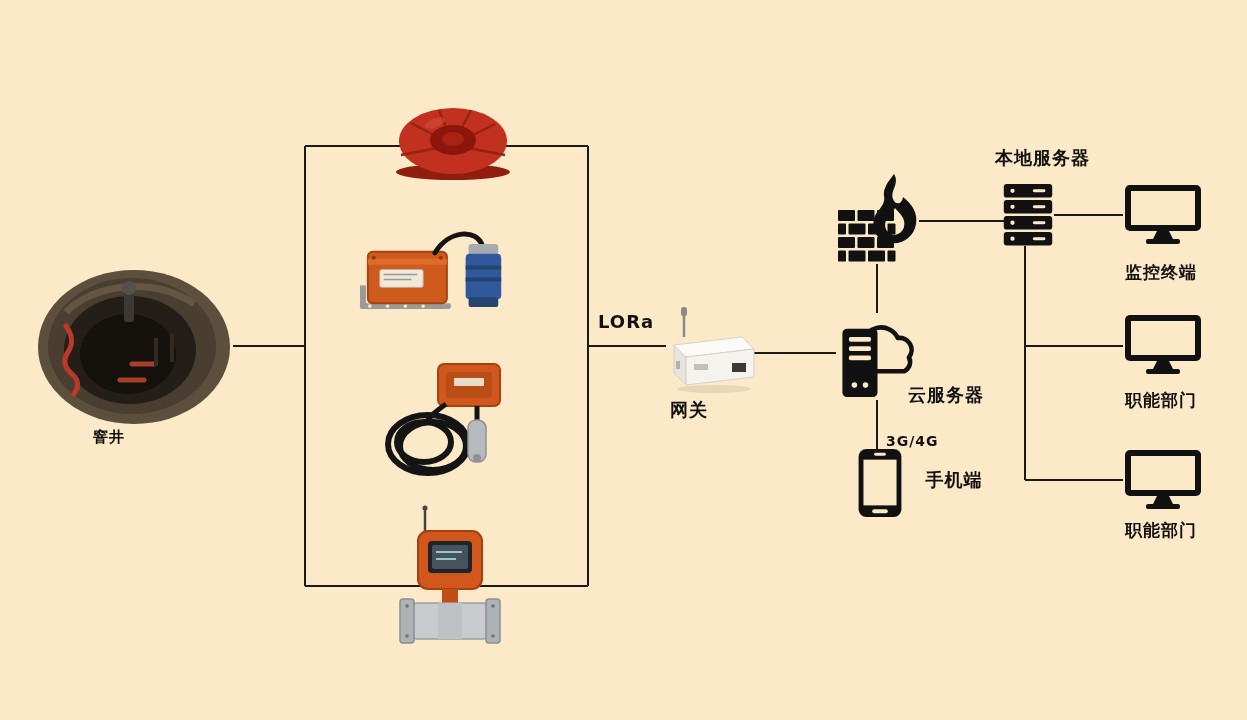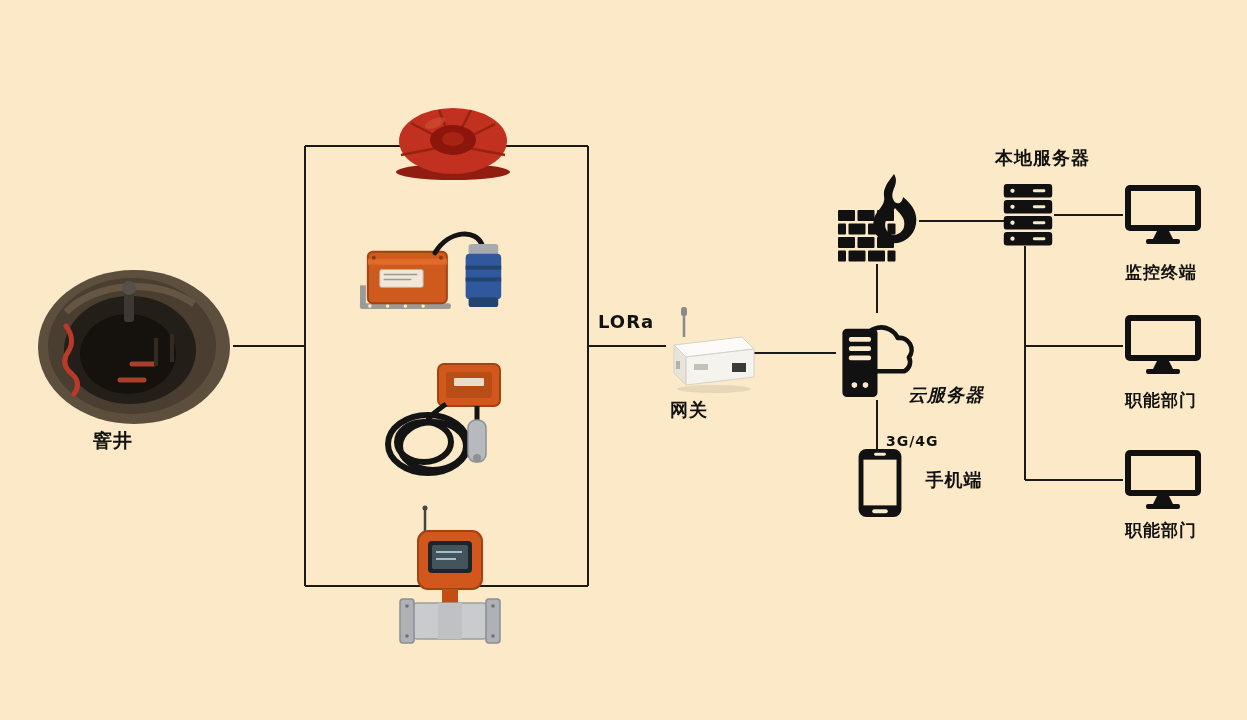--- a/index.html
+++ b/index.html
@@ -44,21 +44,21 @@
       <ellipse cx="94" cy="82" rx="66" ry="54" fill="#241e18"></ellipse>
       <ellipse cx="92" cy="86" rx="48" ry="40" fill="#15110d"></ellipse>
       <rect x="88" y="20" width="10" height="34" rx="3" fill="#3d3833"></rect>
       <circle cx="93" cy="20" r="7" fill="#55504a"></circle>
       <path d="M30 58 q10 14 2 26 q-8 12 4 22 q10 9 2 20" stroke="#b93a28" stroke-width="5" fill="none" stroke-linecap="round"></path>
       <path d="M96 96 h22 M84 112 h24" stroke="#a8402c" stroke-width="5" stroke-linecap="round"></path>
       <path d="M118 70 v30 M134 66 v30" stroke="#2e2username" stroke-width="0"></path>
       <path d="M120 70 v28 M136 66 v28" stroke="#332b22" stroke-width="4"></path>
     </svg>
   </div>
-  <div class="lbl" style="left:93px; top:428px; width:80px; font-size:19px;">窨井</div>
+  <div class="lbl" style="left:93px; top:428px; width:80px; font-size:15px;">窨井</div>
 
   <div class="node" style="left:393px; top:103px;">
     <svg width="120" height="80" viewBox="0 0 120 80">
       <ellipse cx="60" cy="69" rx="57" ry="8" fill="#911d10"></ellipse>
       <ellipse cx="60" cy="38" rx="54" ry="33" fill="#c2301f"></ellipse>
       <path d="M60 42 L8 52 M60 42 L18 20 M60 42 L46 7 M60 42 L78 7 M60 42 L102 21 M60 42 L112 52" stroke="#97220f" stroke-width="2.5"></path>
       <ellipse cx="60" cy="37" rx="23" ry="15" fill="#8c160c"></ellipse>
       <ellipse cx="60" cy="36" rx="11" ry="7" fill="#a92315"></ellipse>
       <ellipse cx="42" cy="20" rx="11" ry="4.5" fill="#d85a42" opacity="0.45" transform="rotate(-22 42 20)"></ellipse>
     </svg>
@@ -143,21 +143,21 @@
     <svg width="85" height="92" viewBox="0 0 92 95">
       <path d="M34 64 A15 15 0 0 1 30 35 A20 20 0 0 1 68 28 A13 13 0 0 1 80 49 A11 11 0 0 1 75 64 Z" fill="#fbe9c7" stroke="#111" stroke-width="5" stroke-linejoin="round"></path>
       <rect x="8" y="18" width="38" height="74" rx="5" fill="#111"></rect>
       <rect x="15" y="27" width="24" height="5" rx="2" fill="#fbe9c7"></rect>
       <rect x="15" y="37" width="24" height="5" rx="2" fill="#fbe9c7"></rect>
       <rect x="15" y="47" width="24" height="5" rx="2" fill="#fbe9c7"></rect>
       <circle cx="21" cy="79" r="3" fill="#fbe9c7"></circle>
       <circle cx="33" cy="79" r="3" fill="#fbe9c7"></circle>
     </svg>
   </div>
-  <div class="lbl left" style="left:908px; top:383px; width:110px;font-style:italic;">云服务器</div>
+  <div class="lbl left" style="left:908px; top:383px; width:110px;">云服务器</div>
 
   <div class="node" style="left:838px; top:172px;">
     <svg width="85" height="95" viewBox="0 0 85 95">
       <path d="M56 2 C62 12 52 18 55 27 C57 33 64 33 65 25 C74 32 80 41 78 52 C76 65 64 73 52 71 C40 69 33 59 36 47 C38 38 48 34 46 24 C45 16 50 10 56 2 Z" fill="#111"></path>
       <path d="M57 36 C62 42 68 46 66 55 C64 62 56 65 51 61 C46 57 46 50 50 45 C53 41 55 40 57 36 Z" fill="#fbe9c7"></path>
       <g fill="#111">
         <rect x="0" y="38" width="17" height="11" rx="1"></rect>
           <rect x="19.5" y="38" width="17" height="11" rx="1"></rect>
           <rect x="39" y="38" width="17" height="11" rx="1"></rect>
         <rect x="0" y="51.5" width="8" height="11" rx="1"></rect>

